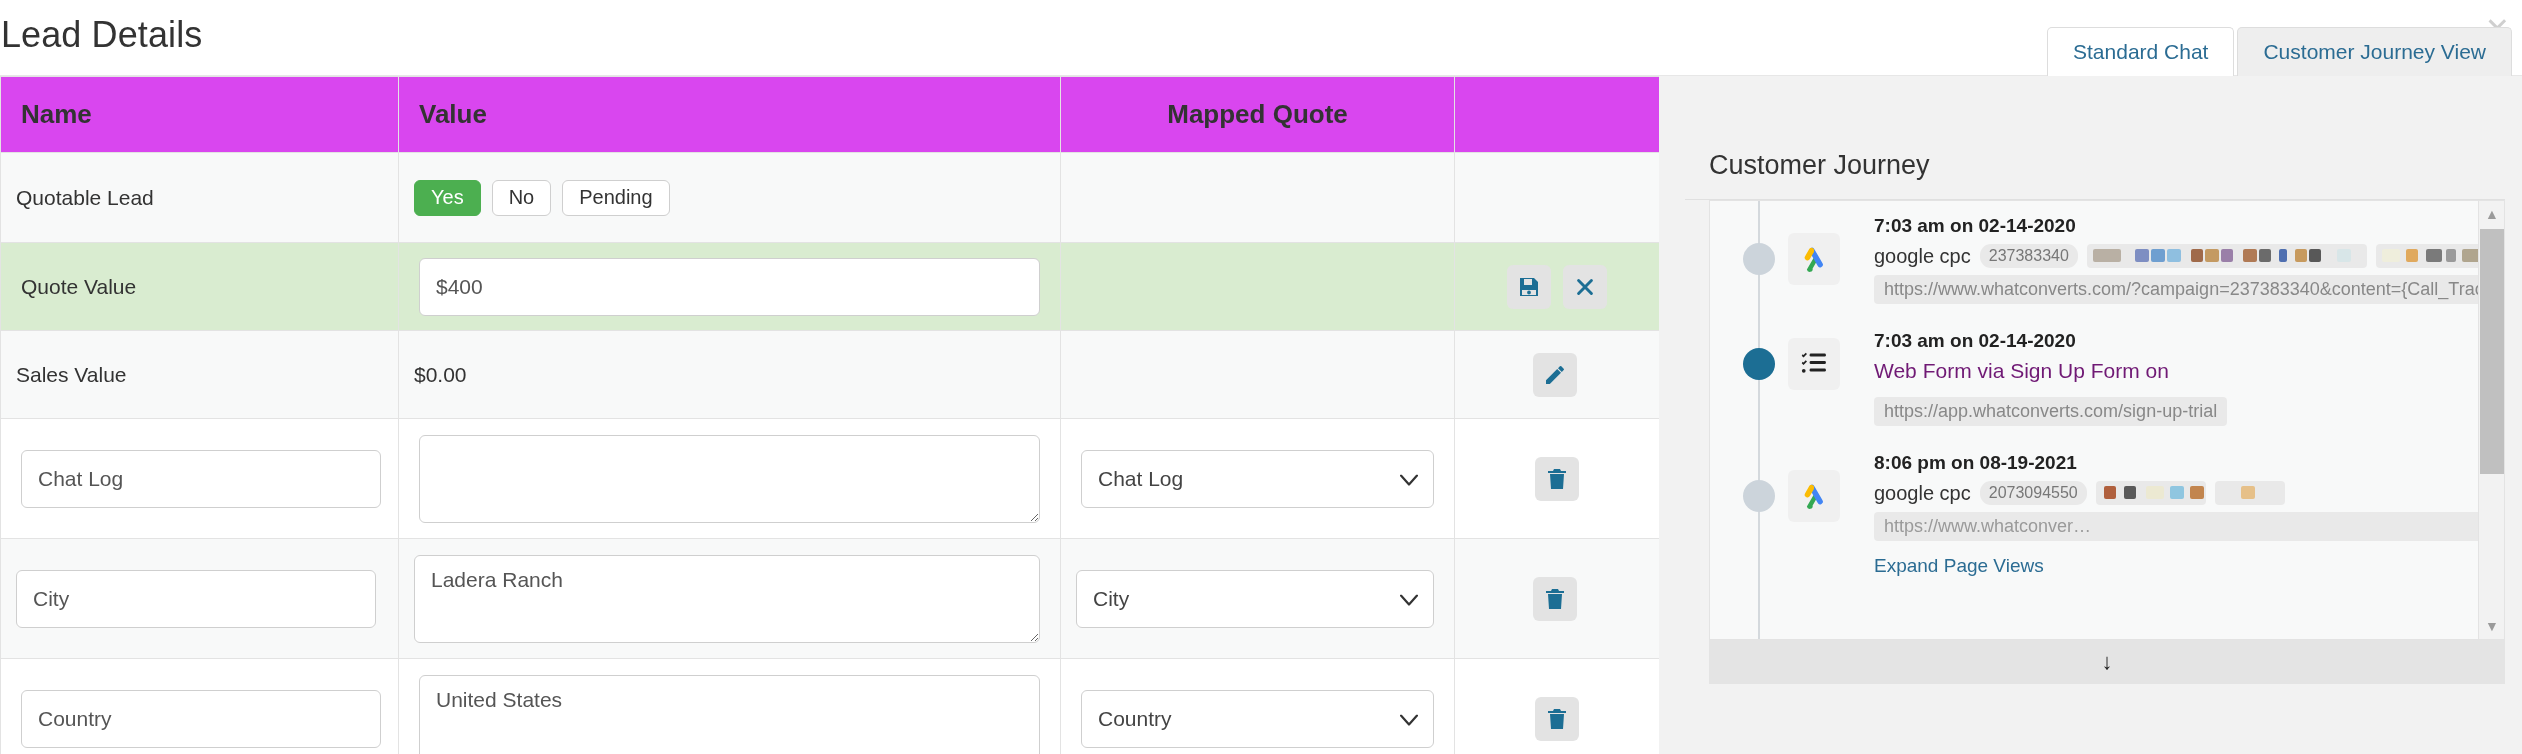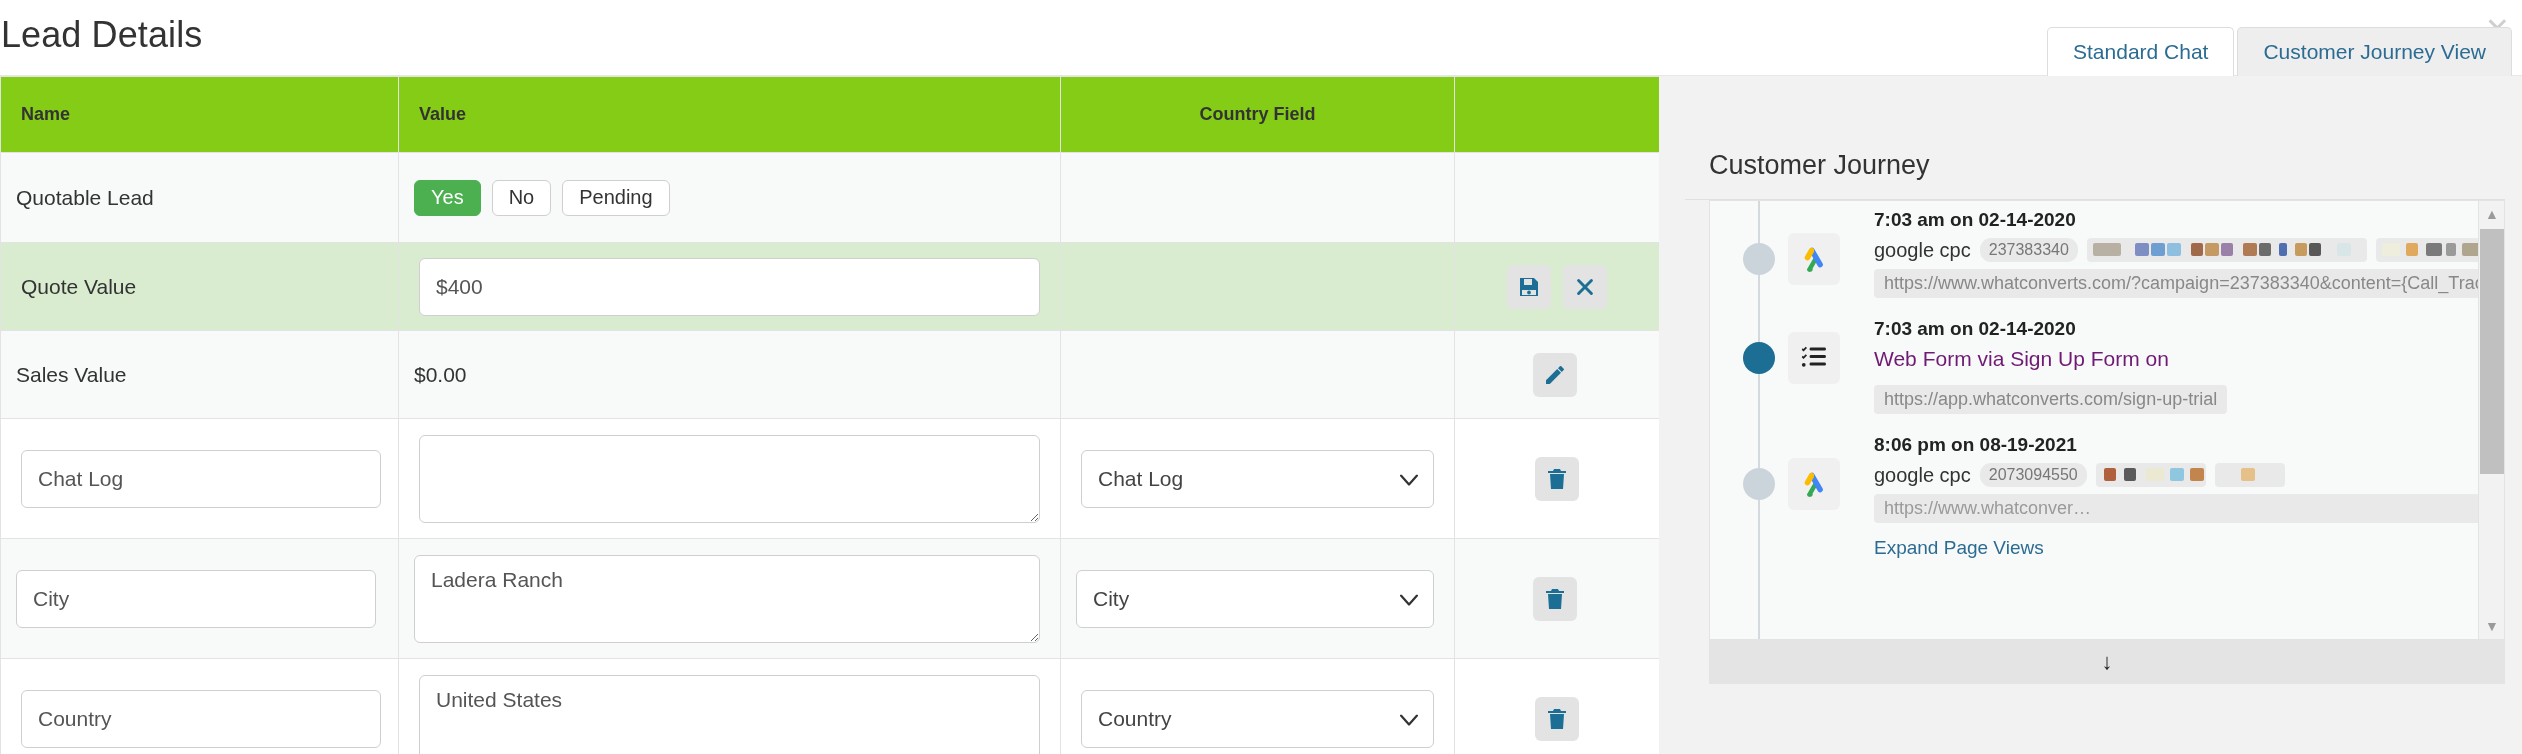--- a/index.html
+++ b/index.html
@@ -58,24 +58,24 @@
     border: 1px solid #e3e3e3;
     vertical-align: middle;
   }
   col.c-name   { width: 398px; }
   col.c-value  { width: 662px; }
   col.c-mapped { width: 394px; }
   col.c-act    { width: 205px; }
 
   thead th {
     height: 76px;
-    font-size: 18px;
+    font-size: 26px;
     font-weight: bold;
     color: #333;
-    background: #84cc16;
+    background: #d946ef;
     padding: 0 20px;
     text-align: left;
     border-bottom: 3px solid #dedede;
   }
   thead th.center { text-align: center; }
 
   tbody tr.alt td { background: #f8f9f9; padding-left: 15px; }
   tbody tr.plain td { background: #ffffff; }
   tbody tr.hl td { background: #d9ecd0; }
 
@@ -257,21 +257,21 @@
     overflow: hidden;
   }
   .timeline-rail {
     position: absolute;
     left: 48px; top: 0; bottom: 0;
     width: 2px;
     background: #d4d9dd;
   }
   .j-entry {
     position: relative;
-    padding: 8px 0 8px 104px;
+    padding: 14px 0 8px 104px;
   }
   .j-dot {
     position: absolute;
     left: 33px;
     width: 32px; height: 32px;
     border-radius: 50%;
     background: #ccd4db;
   }
   .j-dot.solid { background: #1c6e94; }
   .j-ico {
@@ -402,21 +402,21 @@
       <colgroup>
         <col class="c-name">
           <col class="c-value">
           <col class="c-mapped">
           <col class="c-act">
       </colgroup>
       <thead>
         <tr>
           <th>Name</th>
           <th>Value</th>
-          <th class="center">Country Field</th>
+          <th class="center">Mapped Quote</th>
           <th></th>
         </tr>
       </thead>
       <tbody>
 
         <tr class="alt r-quotable">
           <td class="cell-name">Quotable Lead</td>
           <td class="cell-value">
             <span class="seg">
               <span class="seg-btn active">Yes</span>

